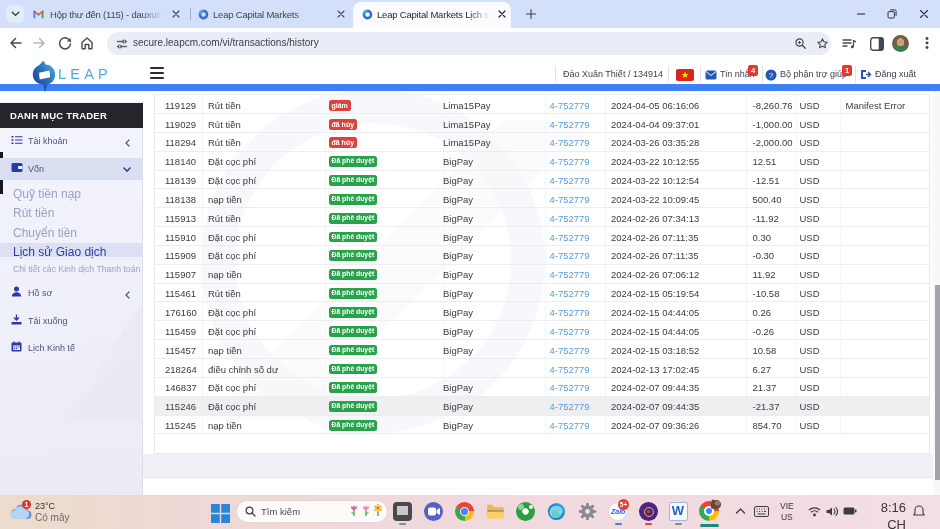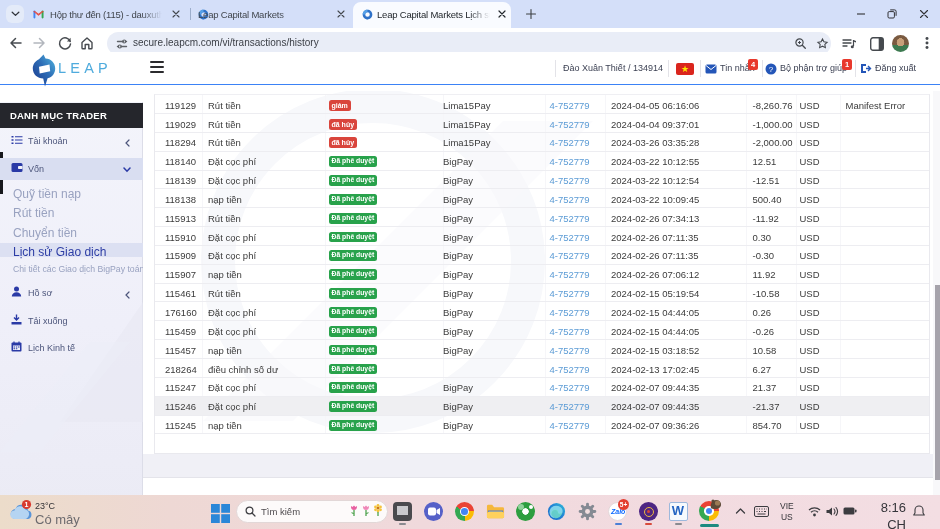--- a/index.html
+++ b/index.html
@@ -18,21 +18,21 @@
 .newtab { position:absolute; left:524px; top:7px; width:14px; height:14px; }
 .wctl { position:absolute; top:7px; width:14px; height:14px; }
 
 
 #toolbar { position:absolute; left:0; top:28px; width:940px; height:30px; background:#ffffff; }
 .tbi { position:absolute; top:7px; width:16px; height:16px; }
 #omnibox { position:absolute; left:107px; top:3.5px; width:724px; height:23px; border-radius:12px; background:#e9edf7; }
 #urltext { position:absolute; left:26px; top:5.5px; font-size:10px; color:#3b3f46; }
 
 
-#appheader { position:absolute; left:0; top:52px; width:940px; height:33px; background:#fff; border-bottom:1px solid #3b82f6; }
+#appheader { position:absolute; left:0; top:58px; width:940px; height:33px; background:#fff; border-bottom:7px solid #3b82f6; }
 #leaptext { position:absolute; left:58px; top:8px; font-size:14.5px; font-weight:normal; color:#4fabdd; letter-spacing:4.2px; }
 #hamb { position:absolute; left:150px; top:9px; width:14px; height:14px; }
 #hamb div { height:2px; background:#2b2b2e; margin-bottom:3px; border-radius:1px; }
 .hitem { position:absolute; top:0; height:33px; font-size:9px; color:#3d4254; }
 .hsep { position:absolute; top:8px; width:1px; height:17px; background:#e3e3e8; }
 .hbadge { position:absolute; width:10px; height:10.5px; border-radius:2px; background:#e8382c; color:#fff; font-size:7.5px; font-weight:bold; text-align:center; line-height:11px; }
 
 
 #sidebar { position:absolute; left:0; top:102px; width:143px; height:404px; background:linear-gradient(180deg,#f3f4fb 0%,#efeff9 55%,#ebebf5 100%); border-right:1px solid #dcdde8; }
 #dmt { position:absolute; left:0; top:1px; width:143px; height:25px; background:#25262c; color:#fff; font-size:9.5px; font-weight:bold; letter-spacing:0.2px; line-height:25px; padding-left:10px; }
@@ -86,21 +86,21 @@
   <svg class="tabx" style="left:171px" viewBox="0 0 10 10">
       <path d="M2 2l6 6M8 2l-6 6" stroke="#43474e" stroke-width="1.1" stroke-linecap="round"></path>
     </svg>
   <div class="tabsep" style="left:190px"></div>
 
   <svg class="tabfav" style="left:198px" viewBox="0 0 24 24">
       <path d="M12 1.5C6 1.5 1.5 6 1.5 12S6 22.5 12 22.5 22.5 18 22.5 12 18 1.5 12 1.5zm0 5.5a5 5 0 1 1 0 10 5 5 0 0 1 0-10z" fill="#2e71c8"></path>
       <path d="M12 1.5C6 1.5 1.5 6 1.5 12h5.5A5 5 0 0 1 12 7z" fill="#55a0e8"></path>
       <path d="M16 20l-6 4 1.5-5z" fill="#2e71c8"></path>
     </svg>
-  <div class="tabtitle" style="left:198px; width:100px;">Leap Capital Markets</div>
+  <div class="tabtitle" style="left:213px; width:100px;">Leap Capital Markets</div>
   <svg class="tabx" style="left:336px" viewBox="0 0 10 10">
       <path d="M2 2l6 6M8 2l-6 6" stroke="#43474e" stroke-width="1.1" stroke-linecap="round"></path>
     </svg>
 
   <div id="activetab"></div>
   <svg class="tabfav" style="left:362px" viewBox="0 0 24 24">
       <path d="M12 1.5C6 1.5 1.5 6 1.5 12S6 22.5 12 22.5 22.5 18 22.5 12 18 1.5 12 1.5zm0 5.5a5 5 0 1 1 0 10 5 5 0 0 1 0-10z" fill="#2e71c8"></path>
       <path d="M12 1.5C6 1.5 1.5 6 1.5 12h5.5A5 5 0 0 1 12 7z" fill="#55a0e8"></path>
       <path d="M16 20l-6 4 1.5-5z" fill="#2e71c8"></path>
     </svg>
@@ -243,21 +243,21 @@
       </svg>
     <span class="txt" style="color:#4c557b;">Vốn</span>
       <svg style="position:absolute;right:12px;top:3px" width="8" height="6" viewBox="0 0 8 6">
         <path d="M1 1l3 3.2L7 1" stroke="#2a3aa6" stroke-width="1.5" fill="none" stroke-linecap="round"></path>
       </svg>
   </div>
   <div class="sub" style="top:85px;">Quỹ tiền nạp</div>
   <div class="sub" style="top:104px;">Rút tiền</div>
   <div class="sub" style="top:123.5px;">Chuyển tiền</div>
   <div class="sub" style="top:142.5px;color:#2d3da5;">Lịch sử Giao dịch</div>
-  <div class="sub" style="top:162px;font-size:8.7px;">Chi tiết các Giao dịch BigPay toán</div>
+  <div class="sub" style="top:162px;font-size:8.7px;">Chi tiết các Kinh dịch Thanh toán</div>
   <div class="mi" style="top:186px;">
     <svg class="ic" width="11" height="11" viewBox="0 0 11 11">
         <circle cx="5.5" cy="3" r="2.5" fill="#2a3aa6"></circle>
         <path d="M0.8 10.5c0-2.6 2.1-4.2 4.7-4.2s4.7 1.6 4.7 4.2z" fill="#2a3aa6"></path>
       </svg>
     <span class="txt">Hồ sơ</span>
       <svg style="position:absolute;right:13px;top:3px" width="5" height="8" viewBox="0 0 5 8">
         <path d="M4 1L1 4l3 3" stroke="#4c557b" stroke-width="1.2" fill="none" stroke-linecap="round"></path>
       </svg>
   </div>
@@ -437,21 +437,21 @@
     <div class="row">
         <span class="c1">218264</span>
         <span class="c2">điều chỉnh số dư</span>
         <span class="bdg bgreen">Đã phê duyệt</span>
         <span class="c5">4-752779</span>
         <span class="c6">2024-02-13 17:02:45</span>
         <span class="c7">6.27</span>
         <span class="c8">USD</span>
       </div>
     <div class="row">
-        <span class="c1">115247</span>
+        <span class="c1">146837</span>
         <span class="c2">Đặt cọc phí</span>
         <span class="bdg bgreen">Đã phê duyệt</span>
         <span class="c4">BigPay</span>
         <span class="c5">4-752779</span>
         <span class="c6">2024-02-07 09:44:35</span>
         <span class="c7">21.37</span>
         <span class="c8">USD</span>
       </div>
     <div class="row hl">
         <span class="c1">115246</span>
@@ -482,21 +482,21 @@
 
 <div id="taskbar">
 
   <svg style="position:absolute;left:9px;top:4px" width="25" height="24" viewBox="0 0 25 24">
     <path d="M7 20a5 5 0 0 1-.6-10A6.5 6.5 0 0 1 19 11.5 4.3 4.3 0 0 1 18.5 20z" fill="#5a95d8"></path>
     <path d="M5.5 20a4.2 4.2 0 0 1 0-8.4 5.8 5.8 0 0 1 10.8-1.2A4 4 0 0 1 14 20z" fill="#b5d4f2"></path>
     <circle cx="17.5" cy="5.5" r="4.6" fill="#d83b2f"></circle>
     <text x="17.5" y="8.2" font-size="7" fill="#fff" text-anchor="middle" font-weight="bold" font-family="Liberation Sans">1</text>
   </svg>
   <div style="position:absolute;left:35px;top:6px;font-size:9px;color:#323236;">23°C</div>
-  <div style="position:absolute;left:35px;top:17px;font-size:13px;color:#6c6a6e;">Có mây</div>
+  <div style="position:absolute;left:35px;top:17px;font-size:10px;color:#6c6a6e;">Có mây</div>
 
   <svg class="tkicon" style="left:211px;top:9px" width="16" height="16" viewBox="0 0 16 16">
       <rect x="0" y="0" width="7.4" height="7.4" fill="#2a87d8"></rect>
       <rect x="8.6" y="0" width="7.4" height="7.4" fill="#2a87d8"></rect>
       <rect x="0" y="8.6" width="7.4" height="7.4" fill="#2a87d8"></rect>
       <rect x="8.6" y="8.6" width="7.4" height="7.4" fill="#2a87d8"></rect>
     </svg>
 
   <div id="searchpill">
     <svg style="position:absolute;left:8px;top:5px" width="11" height="11" viewBox="0 0 11 11">

